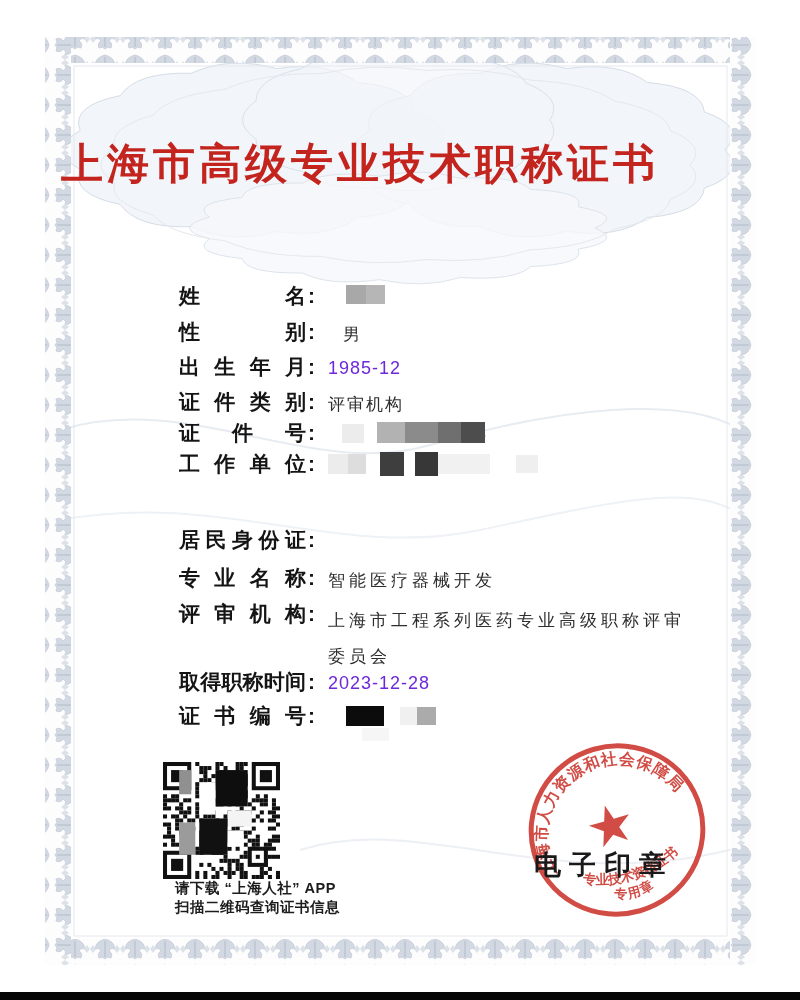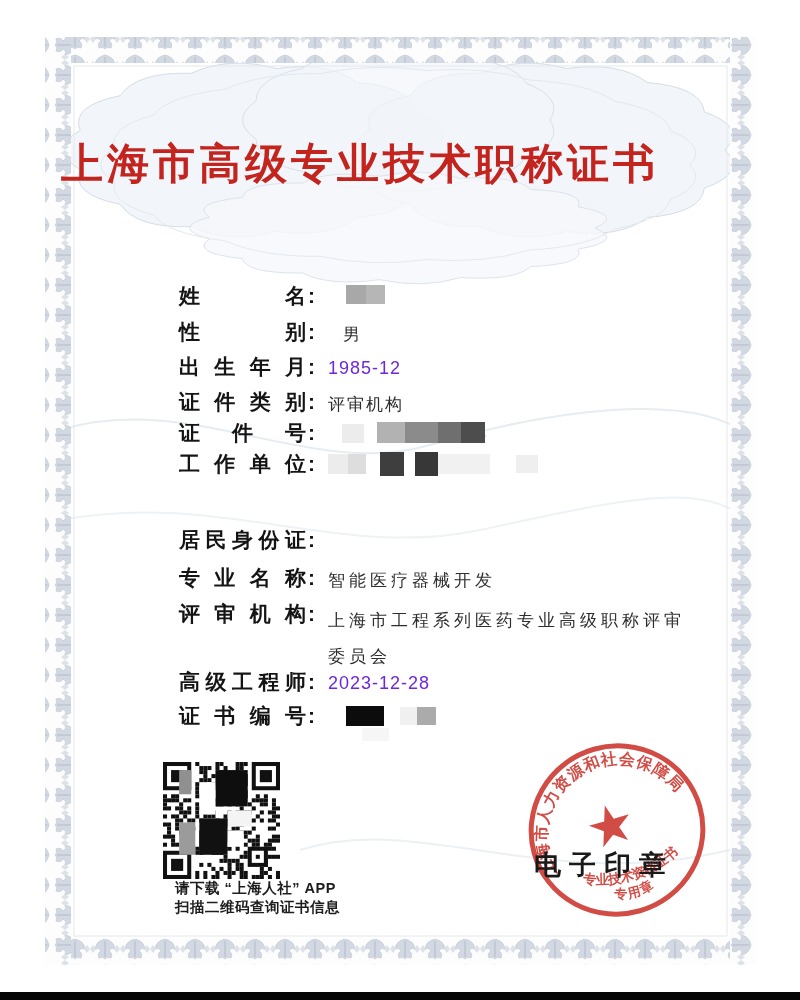--- a/index.html
+++ b/index.html
@@ -131,21 +131,21 @@
       <span class="fcolon">:</span>
     <span class="fvalue kai kai-sp">智能医疗器械开发</span>
   </div>
   <div class="row" style="top:602px">
     <span class="flabel">评审机构</span>
       <span class="fcolon">:</span>
     <span class="fvalue kai kai-sp org">上海市工程系列医药专业高级职称评审委员会</span>
   </div>
 
   <div class="row" style="top:670px">
-    <span class="flabel">高级工程师</span>
+    <span class="flabel">取得职称时间</span>
       <span class="fcolon">:</span>
     <span class="fvalue num">2023-12-28</span>
   </div>
   <div class="row" style="top:704px">
     <span class="flabel">证书编号</span>
       <span class="fcolon">:</span>
     <span class="fvalue">
         <span class="redact" style="left: 18px; top: 2px; width: 38px; height: 20px; background: rgb(12, 12, 12);"></span>
         <span class="redact" style="left: 72px; top: 3px; width: 17px; height: 18px; background: rgb(240, 240, 240);"></span>
         <span class="redact" style="left: 89px; top: 3px; width: 19px; height: 18px; background: rgb(171, 171, 171);"></span>

